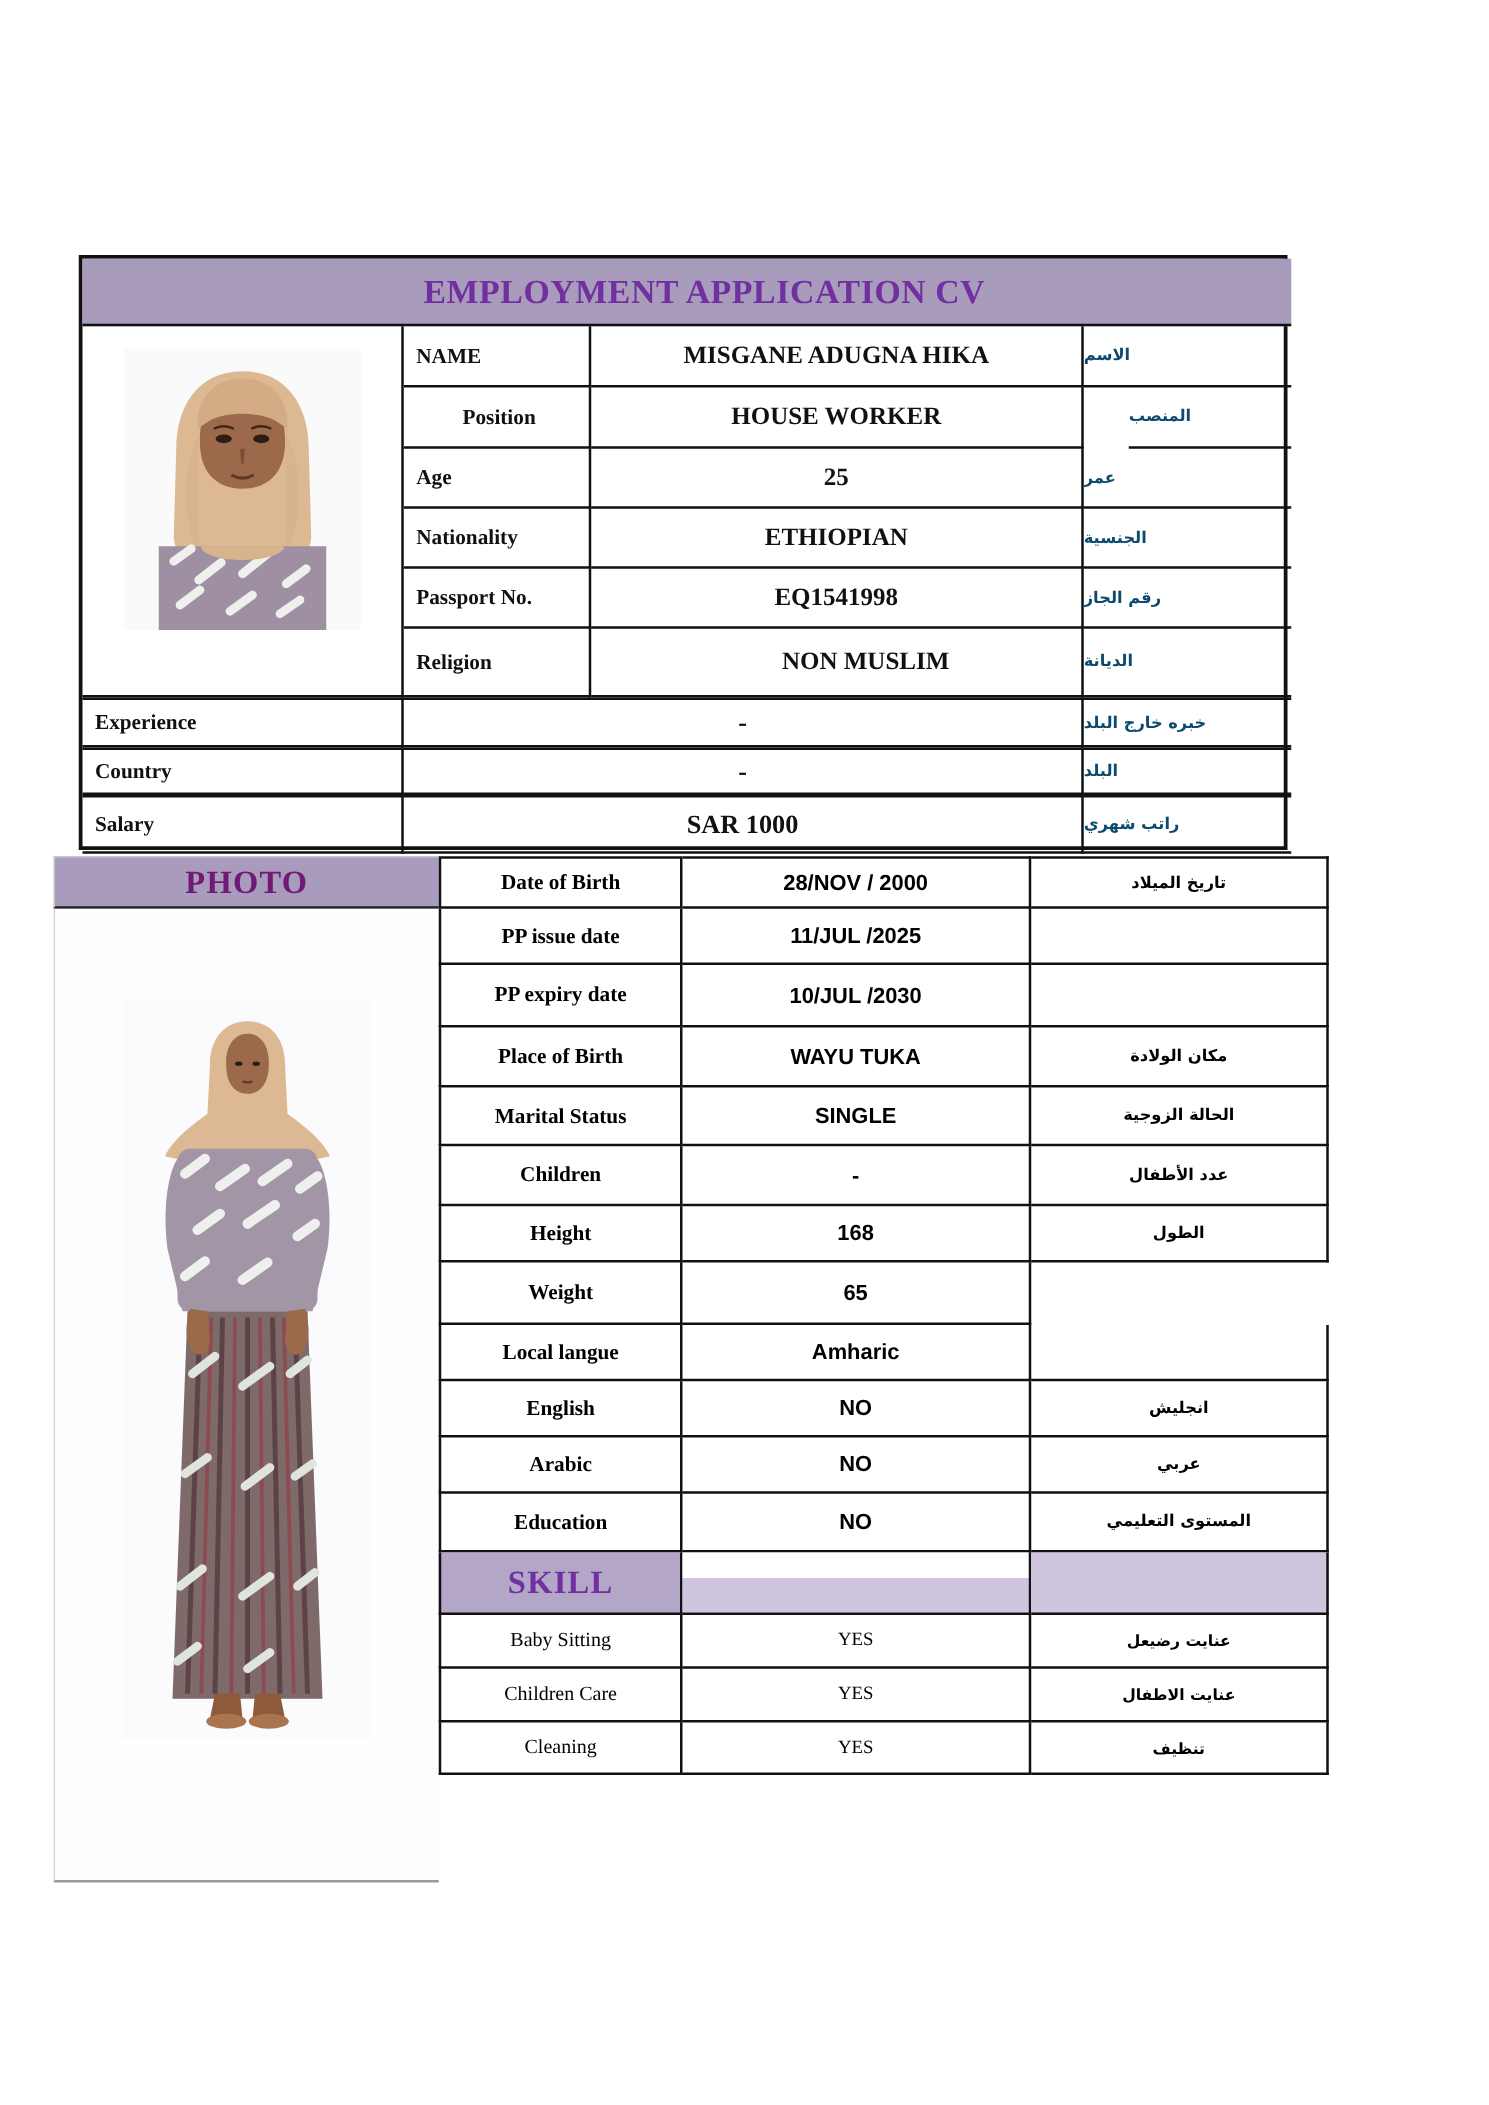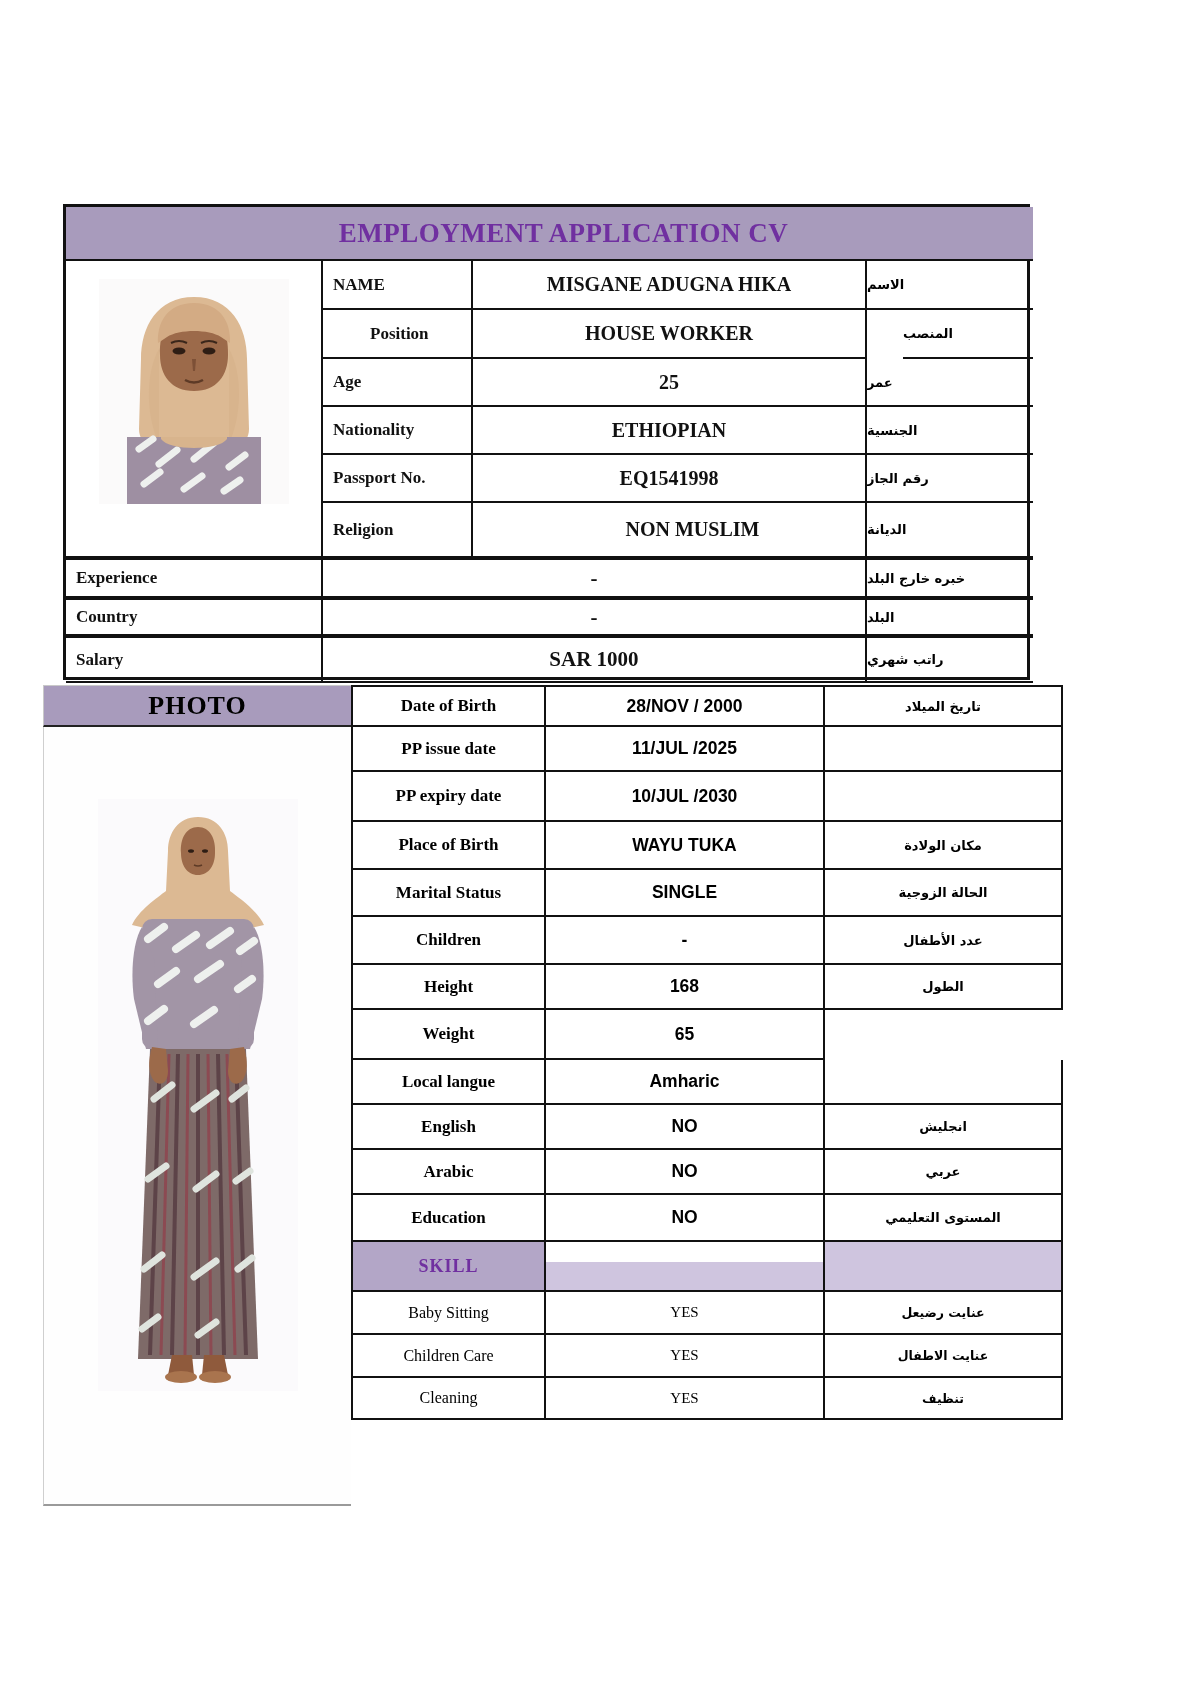--- a/index.html
+++ b/index.html
@@ -18,21 +18,21 @@
     border:3px solid #111;background:#fff;
   }
   #table1 .cell{border-right:2px solid #111;border-bottom:2px solid #111;}
   .t1-header{
     justify-content:center;font-weight:bold;font-size:27px;letter-spacing:.5px;
   }
   .t1-photo{justify-content:center;align-items:flex-start;padding-top:18px;}
   .t1-label{padding-left:10px;font-weight:bold;font-size:17px;color:#111;}
   .t1-value{justify-content:center;font-weight:bold;font-size:20px;color:#111;text-align:center;}
   .t1-arabic{justify-content:flex-end;padding-right:6px;font-weight:bold;font-size:13px;
-    font-family:"DejaVu Sans", sans-serif;color:#000000;}
+    font-family:"DejaVu Sans", sans-serif;color:#0c4a6e;}
   .sep-top{border-top:2px solid #111;}
 
   
   #table2{
     left:43px;top:685px;width:1020px;height:821px;
     grid-template-columns:308px 195px 279px 238px;
     grid-template-rows:42px 45px 50px 48px 47px 48px 45px 50px 45px 45px 45px 47px 50px 43px 43px 42px 86px;
   }
   .t2-photo-header{
     justify-content:center;font-weight:bold;font-size:26px;letter-spacing:1px;
@@ -45,21 +45,21 @@
   .t2-label,.t2-value,.t2-arabic,.t2-skill-label,.t2-skill-value,.t2-skill-arabic,
   .skill-cell,.skill-split,.skill-band{
     border-right:2px solid #111;border-bottom:2px solid #111;
   }
   .t2-label{border-left:2px solid #111;justify-content:center;font-weight:bold;font-size:17px;text-align:center;}
   .t2-value{justify-content:center;font-weight:bold;font-size:17.5px;text-align:center;
     font-family:"Liberation Sans", sans-serif;}
   .t2-arabic{justify-content:center;font-weight:bold;font-size:13px;
     font-family:"DejaVu Sans", sans-serif;text-align:center;}
   .row1-top{border-top:2px solid #111;}
-  .skill-cell{justify-content:center;font-weight:bold;font-size:18px;letter-spacing:1px;border-left:2px solid #111;}
+  .skill-cell{justify-content:center;font-weight:bold;font-size:26px;letter-spacing:1px;border-left:2px solid #111;}
   .t2-skill-label{border-left:2px solid #111;justify-content:center;font-size:16px;text-align:center;}
   .t2-skill-value{justify-content:center;font-size:15px;text-align:center;}
   .t2-skill-arabic{justify-content:center;font-weight:bold;font-size:12.5px;
     font-family:"DejaVu Sans", sans-serif;text-align:center;}
   svg{display:block;}
 </style>
 </head>
 <body>
 
 <div id="table1" class="tbl">
@@ -106,21 +106,21 @@
     <div class="cell t1-arabic sep-top" dir="rtl" style="grid-area: 8 / 4; border-right: none;">خبره خارج البلد</div>
     <div class="cell t1-label sep-top" style="grid-area: 9 / 1;">Country</div>
     <div class="cell t1-value sep-top" style="grid-area: 9 / 2 / auto / span 2; font-size: 21px;">-</div>
     <div class="cell t1-arabic sep-top" dir="rtl" style="grid-area: 9 / 4; border-right: none;">البلد</div>
     <div class="cell t1-label sep-top" style="grid-area: 10 / 1;">Salary</div>
     <div class="cell t1-value sep-top" style="grid-area: 10 / 2 / auto / span 2; font-size: 21px;">SAR 1000</div>
     <div class="cell t1-arabic sep-top" dir="rtl" style="grid-area: 10 / 4; border-right: none;">راتب شهري</div>
   </div>
 
 <div id="table2" class="tbl">
-    <div class="cell t2-photo-header" style="grid-area: 1 / 1; background: rgb(168, 155, 188); color: #000000;">PHOTO</div>
+    <div class="cell t2-photo-header" style="grid-area: 1 / 1; background: rgb(168, 155, 188); color: #701a75;">PHOTO</div>
     <div class="cell t2-photo-cell" style="grid-area: 2 / 1 / span 16;">
 <svg width="200" height="592" viewBox="0 0 200 592">
   <rect width="200" height="592" fill="#fbfafc"></rect>
   <path d="M100 18 C80 18 70 34 70 52 L68 92 C60 98 40 112 34 126 L60 132 L140 132 L166 126 C160 112 140 98 132 92 L130 52 C130 34 120 18 100 18 Z" fill="#dcb993"></path>
   <path d="M100 28 C88 28 82 40 83 54 C83 66 89 76 100 76 C111 76 117 66 117 54 C118 40 112 28 100 28 Z" fill="#9c6a4a"></path>
   <ellipse cx="93" cy="52" rx="3" ry="1.8" fill="#2e1d14"></ellipse>
   <ellipse cx="107" cy="52" rx="3" ry="1.8" fill="#2e1d14"></ellipse>
   <path d="M96 66 Q100 68 104 66" stroke="#5d3a26" stroke-width="1.6" fill="none"></path>
   <rect x="44" y="120" width="112" height="130" rx="10" fill="#a295a6"></rect>
   <path d="M44 128 C36 140 32 170 36 200 L48 250 L60 250 L56 160 Z" fill="#a295a6"></path>

